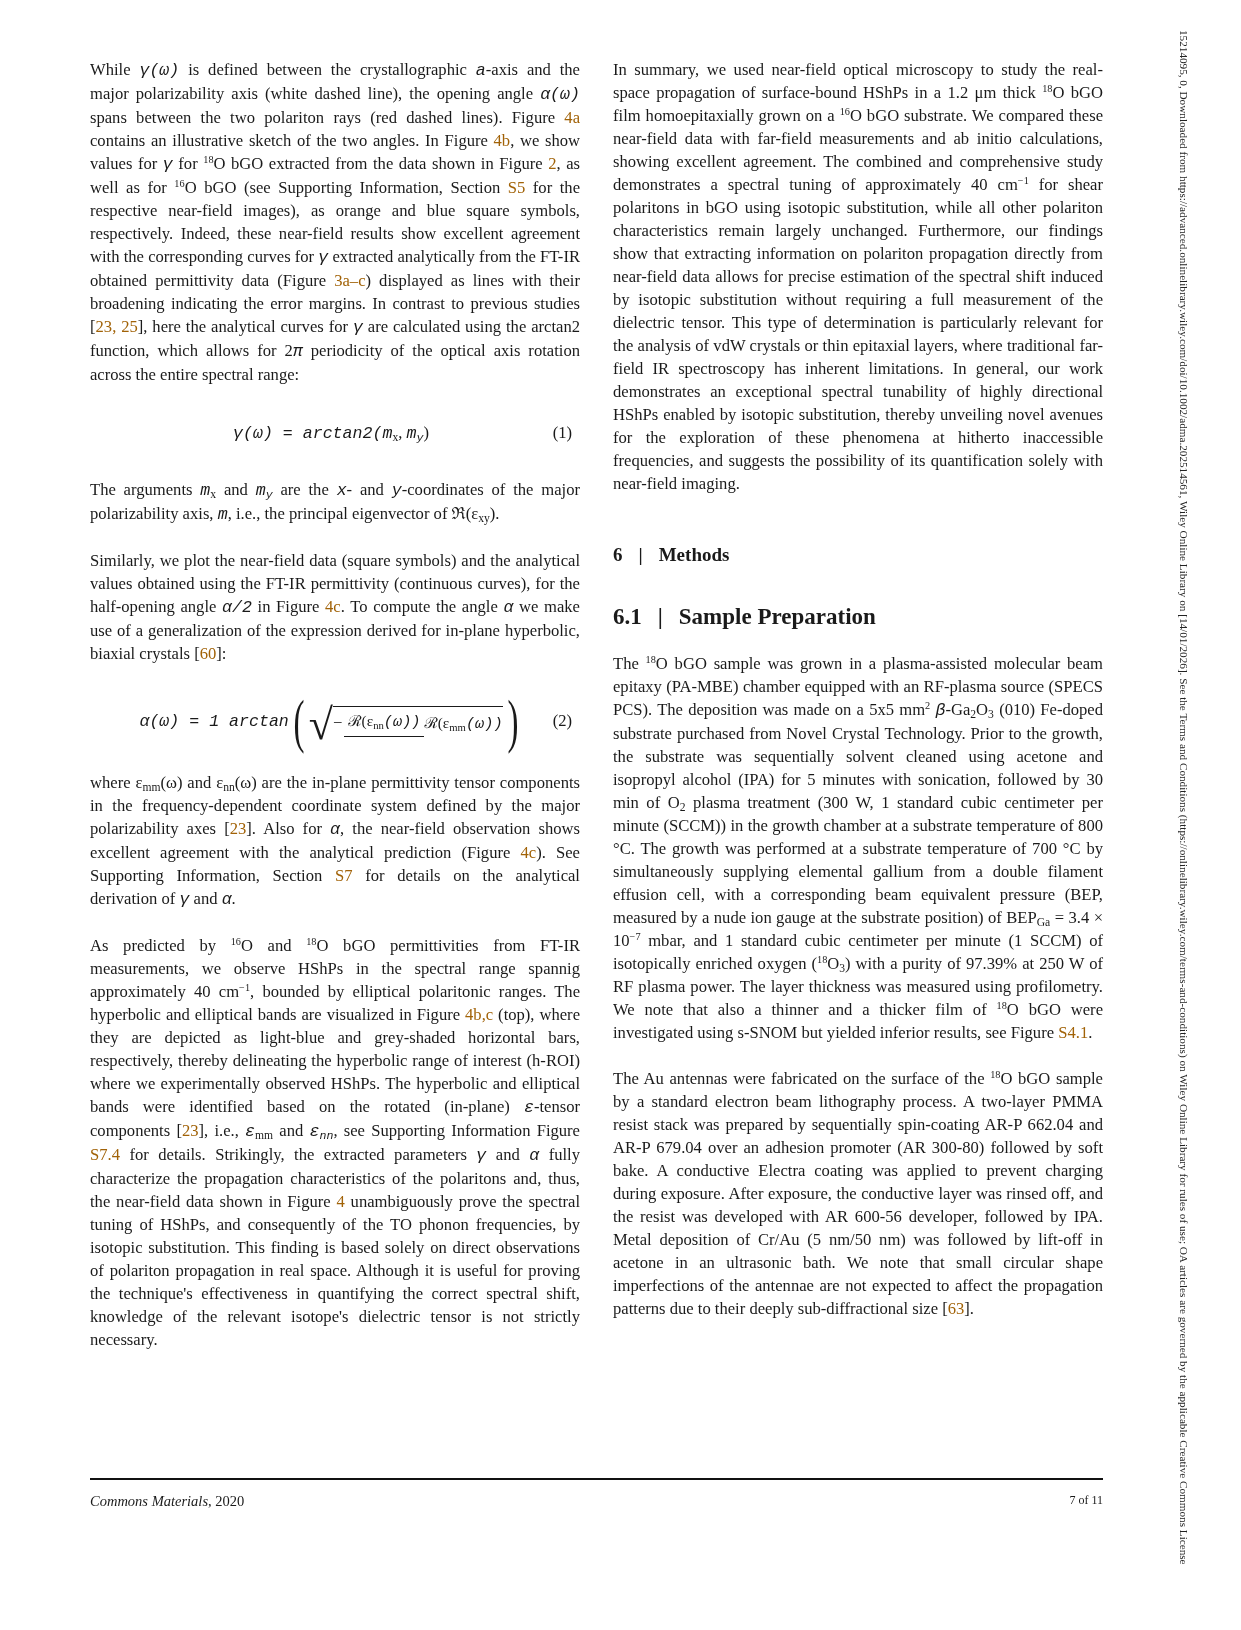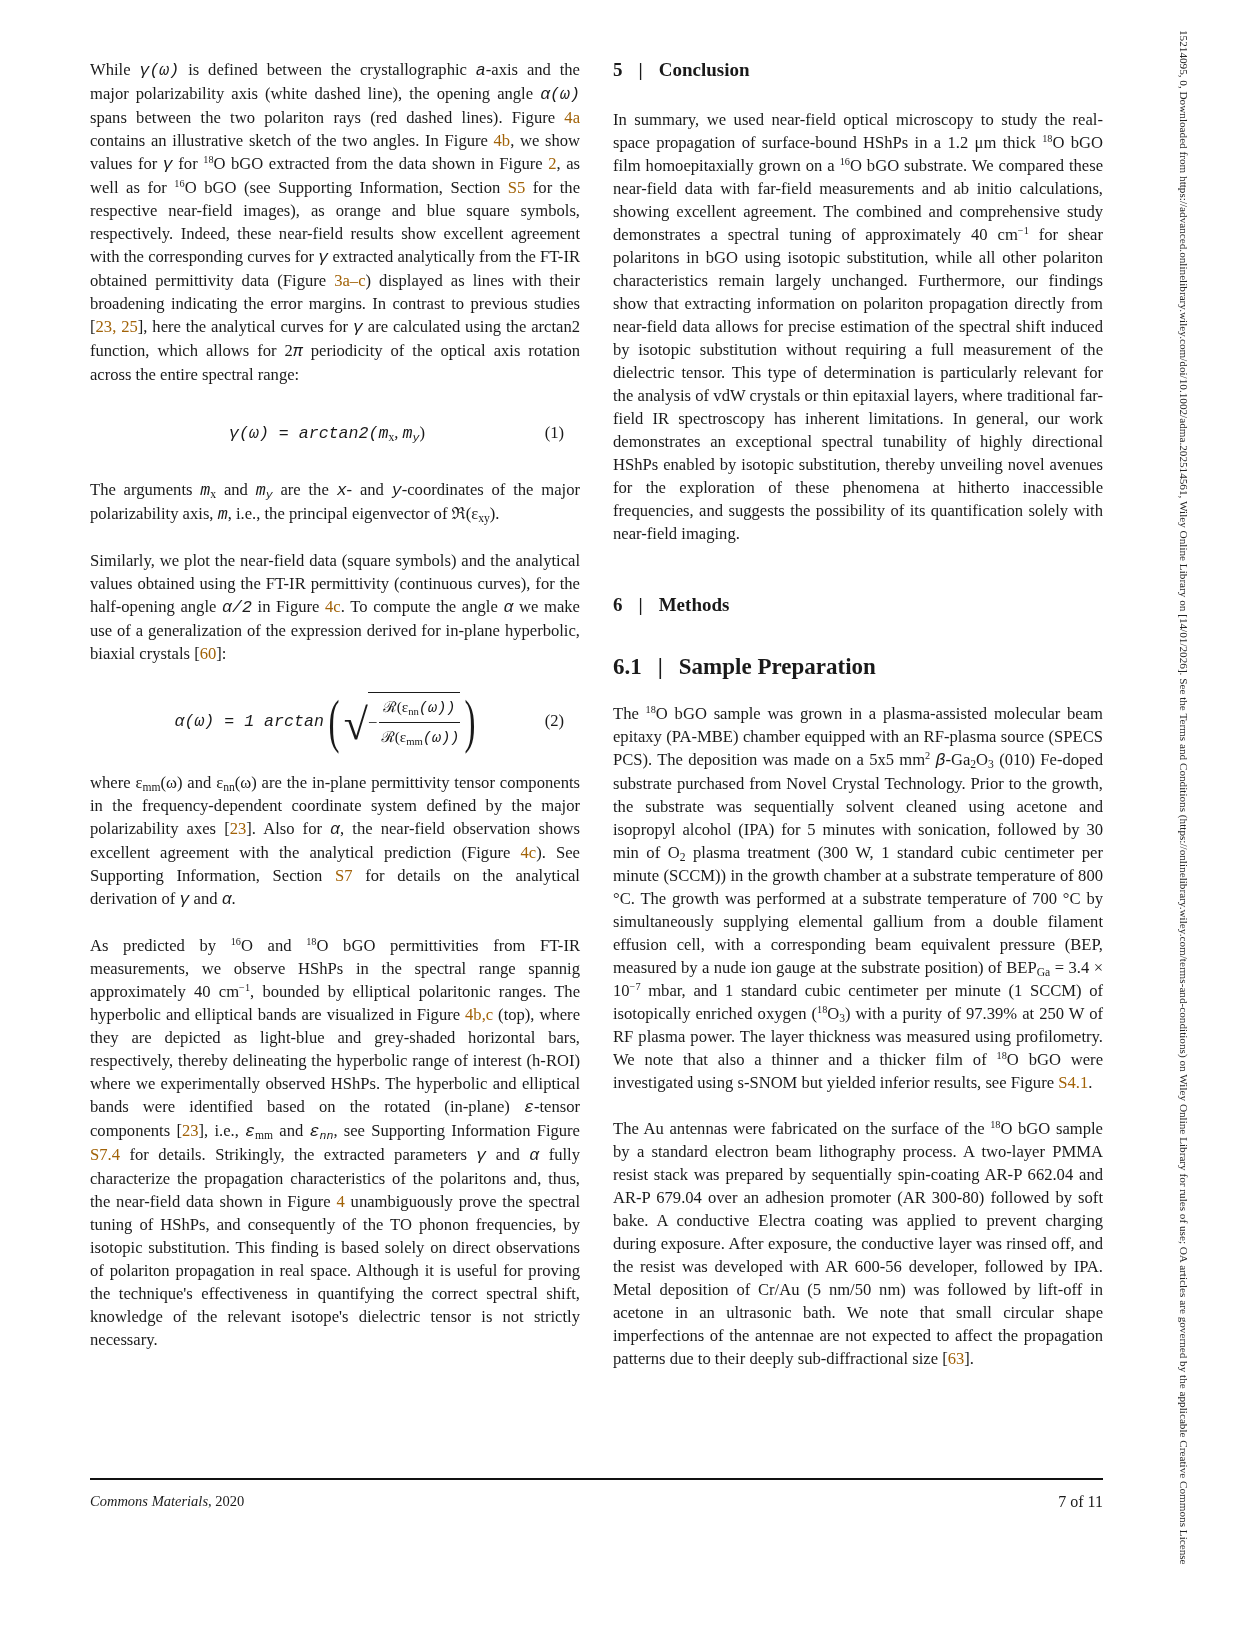--- a/index.html
+++ b/index.html
@@ -6,38 +6,38 @@
   body { width: 1241px; height: 1630px; position: relative; overflow: hidden;
          font-family: "Liberation Serif", "DejaVu Serif", serif; color: #1a1a1a; }
   .col { position: absolute; top: 58px; width: 490px; font-size: 16.6px; line-height: 23px; }
   .col-left { left: 90px; }
   .col-right { left: 613px; }
   p.para { margin: 0 0 23px 0; text-align: justify; hyphens: auto; }
   .ref { color: #a16207; }
   .sup { font-size: 0.62em; vertical-align: 0.55em; line-height: 0; }
   .sub { font-size: 0.7em; vertical-align: -0.3em; line-height: 0; }
   .it { font-style: italic; font-family: Liberation Mono, monospace; }
-  .eq { position: relative; height: 46px; margin: 0 16px 23px 0; }
+  .eq { position: relative; height: 46px; margin: 0 8px 23px 0; }
   .eq .body { position: absolute; left: 0; right: 0; text-align: center; top: 12px; }
   .eq .num { position: absolute; right: 0; top: 12px; }
   .eq2 { height: 84px; margin-bottom: 8px; }
   .eq2 .body { top: 0; display: flex; justify-content: center; align-items: center; height: 84px; }
-  .frac { display: inline-flex; flex-direction: column; align-items: flex-end; font-size: 0.92em; margin-left: 2px; }
+  .frac { display: inline-flex; align-items: flex-start; font-size: 0.92em; margin-left: 2px; }
   .frac .top { border-bottom: 1px solid #1a1a1a; padding: 0 4px 2px 4px; }
   .frac .bot { padding-top: 2px; }
   .paren { font-size: 60px; line-height: 60px; font-weight: 100; transform: scaleX(0.55); display: inline-block; }
   .sqrt { font-size: 44px; line-height: 44px; display: inline-block; transform: translateY(4px); }
   .sqrt-box { border-top: 1px solid #1a1a1a; display: inline-flex; align-items: center; padding-top: 2px; }
   .eq2 .num { top: 30px; }
   h2.sec { font-size: 19px; font-weight: bold; margin: 0 0 26px 0; line-height: 24px; }
   h3.sub-sec { font-size: 23px; font-weight: bold; margin: 0 0 23px 0; line-height: 24px; }
   .sec-sep { display: inline-block; margin: 0 16px; font-weight: bold; }
   .footer-rule { position: absolute; left: 90px; top: 1478px; width: 1013px; height: 2px; background: #111; }
   .footer-left { position: absolute; left: 90px; top: 1493px; font-size: 14.5px; font-style: italic; }
-  .footer-right { position: absolute; right: 138px; top: 1493px; font-size: 16px; }
+  .footer-right { position: absolute; right: 138px; top: 1493px; font-size: 12px; }
   .side-note { position: absolute; left: 1190px; top: 30px; width: 1560px; transform-origin: 0 0;
                transform: rotate(90deg); font-size: 11.2px; white-space: nowrap; color: #222;
                font-family: "Liberation Serif", serif; }
 </style>
 </head>
 <body>
 
 <div class="col col-left">
 
   <p class="para"><span>While </span><span class="it">γ(ω)</span><span> is defined between the crystallographic </span><span class="it">a</span><span>-axis and the major polarizability axis (white dashed line), the opening angle </span><span class="it">α(ω)</span><span> spans between the two polariton rays (red dashed lines). Figure </span><a class="ref">4a</a><span> contains an illustrative sketch of the two angles. In Figure </span><a class="ref">4b</a><span>, we show values for </span><span class="it">γ</span><span> for </span><span class="sup">18</span><span>O bGO extracted from the data shown in Figure </span><a class="ref">2</a><span>, as well as for </span><span class="sup">16</span><span>O bGO (see Supporting Information, Section </span><a class="ref">S5</a><span> for the respective near-field images), as orange and blue square symbols, respectively. Indeed, these near-field results show excellent agreement with the corresponding curves for </span><span class="it">γ</span><span> extracted analytically from the FT-IR obtained permittivity data (Figure </span><a class="ref">3a–c</a><span>) displayed as lines with their broadening indicating the error margins. In contrast to previous studies [</span><a class="ref">23, 25</a><span>], here the analytical curves for </span><span class="it">γ</span><span> are calculated using the arctan2 function, which allows for 2</span><span class="it">π</span><span> periodicity of the optical axis rotation across the entire spectral range:</span></p>
@@ -68,21 +68,20 @@
     <div class="num">(2)</div>
   </div>
 
   <p class="para"><span>where ε</span><span class="sub">mm</span><span>(ω) and ε</span><span class="sub">nn</span><span>(ω) are the in-plane permittivity tensor components in the frequency-dependent coordinate system defined by the major polarizability axes [</span><a class="ref">23</a><span>]. Also for </span><span class="it">α</span><span>, the near-field observation shows excellent agreement with the analytical prediction (Figure </span><a class="ref">4c</a><span>). See Supporting Information, Section </span><a class="ref">S7</a><span> for details on the analytical derivation of </span><span class="it">γ</span><span> and </span><span class="it">α</span><span>.</span></p>
 
   <p class="para"><span>As predicted by </span><span class="sup">16</span><span>O and </span><span class="sup">18</span><span>O bGO permittivities from FT-IR measurements, we observe HShPs in the spectral range spannig approximately 40 cm</span><span class="sup">−1</span><span>, bounded by elliptical polaritonic ranges. The hyperbolic and elliptical bands are visualized in Figure </span><a class="ref">4b,c</a><span> (top), where they are depicted as light-blue and grey-shaded horizontal bars, respectively, thereby delineating the hyperbolic range of interest (h-ROI) where we experimentally observed HShPs. The hyperbolic and elliptical bands were identified based on the rotated (in-plane) </span><span class="it">ε</span><span>-tensor components [</span><a class="ref">23</a><span>], i.e., </span><span class="it">ε</span><span class="sub">mm</span><span> and </span><span class="it">ε</span><span class="sub it">nn</span><span>, see Supporting Information Figure </span><a class="ref">S7.4</a><span> for details. Strikingly, the extracted parameters </span><span class="it">γ</span><span> and </span><span class="it">α</span><span> fully characterize the propagation characteristics of the polaritons and, thus, the near-field data shown in Figure </span><a class="ref">4</a><span> unambiguously prove the spectral tuning of HShPs, and consequently of the TO phonon frequencies, by isotopic substitution. This finding is based solely on direct observations of polariton propagation in real space. Although it is useful for proving the technique's effectiveness in quantifying the correct spectral shift, knowledge of the relevant isotope's dielectric tensor is not strictly necessary.</span></p>
 </div>
 
 <div class="col col-right">
 
-  <h2 class="sec"><span>5</span><span class="sec-sep">|</span><span>Conclusion</span></h2>
 
   <p class="para" style="margin-bottom:48px"><span>In summary, we used near-field optical microscopy to study the real-space propagation of surface-bound HShPs in a 1.2 μm thick </span><span class="sup">18</span><span>O bGO film homoepitaxially grown on a </span><span class="sup">16</span><span>O bGO substrate. We compared these near-field data with far-field measurements and ab initio calculations, showing excellent agreement. The combined and comprehensive study demonstrates a spectral tuning of approximately 40 cm</span><span class="sup">−1</span><span> for shear polaritons in bGO using isotopic substitution, while all other polariton characteristics remain largely unchanged. Furthermore, our findings show that extracting information on polariton propagation directly from near-field data allows for precise estimation of the spectral shift induced by isotopic substitution without requiring a full measurement of the dielectric tensor. This type of determination is particularly relevant for the analysis of vdW crystals or thin epitaxial layers, where traditional far-field IR spectroscopy has inherent limitations. In general, our work demonstrates an exceptional spectral tunability of highly directional HShPs enabled by isotopic substitution, thereby unveiling novel avenues for the exploration of these phenomena at hitherto inaccessible frequencies, and suggests the possibility of its quantification solely with near-field imaging.</span></p>
 
   <h2 class="sec" style="margin-bottom:38px"><span>6</span><span class="sec-sep">|</span><span>Methods</span></h2>
 
   <h3 class="sub-sec"><span>6.1</span><span class="sec-sep">|</span><span>Sample Preparation</span></h3>
 
   <p class="para"><span>The </span><span class="sup">18</span><span>O bGO sample was grown in a plasma-assisted molecular beam epitaxy (PA-MBE) chamber equipped with an RF-plasma source (SPECS PCS). The deposition was made on a 5x5 mm</span><span class="sup">2</span><span> </span><span class="it">β</span><span>-Ga</span><span class="sub">2</span><span>O</span><span class="sub">3</span><span> (010) Fe-doped substrate purchased from Novel Crystal Technology. Prior to the growth, the substrate was sequentially solvent cleaned using acetone and isopropyl alcohol (IPA) for 5 minutes with sonication, followed by 30 min of O</span><span class="sub">2</span><span> plasma treatment (300 W, 1 standard cubic centimeter per minute (SCCM)) in the growth chamber at a substrate temperature of 800 °C. The growth was performed at a substrate temperature of 700 °C by simultaneously supplying elemental gallium from a double filament effusion cell, with a corresponding beam equivalent pressure (BEP, measured by a nude ion gauge at the substrate position) of BEP</span><span class="sub">Ga</span><span> = 3.4 × 10</span><span class="sup">−7</span><span> mbar, and 1 standard cubic centimeter per minute (1 SCCM) of isotopically enriched oxygen (</span><span class="sup">18</span><span>O</span><span class="sub">3</span><span>) with a purity of 97.39% at 250 W of RF plasma power. The layer thickness was measured using profilometry. We note that also a thinner and a thicker film of </span><span class="sup">18</span><span>O bGO were investigated using s-SNOM but yielded inferior results, see Figure </span><a class="ref">S4.1</a><span>.</span></p>
 
   <p class="para"><span>The Au antennas were fabricated on the surface of the </span><span class="sup">18</span><span>O bGO sample by a standard electron beam lithography process. A two-layer PMMA resist stack was prepared by sequentially spin-coating AR-P 662.04 and AR-P 679.04 over an adhesion promoter (AR 300-80) followed by soft bake. A conductive Electra coating was applied to prevent charging during exposure. After exposure, the conductive layer was rinsed off, and the resist was developed with AR 600-56 developer, followed by IPA. Metal deposition of Cr/Au (5 nm/50 nm) was followed by lift-off in acetone in an ultrasonic bath. We note that small circular shape imperfections of the antennae are not expected to affect the propagation patterns due to their deeply sub-diffractional size [</span><a class="ref">63</a><span>].</span></p>

